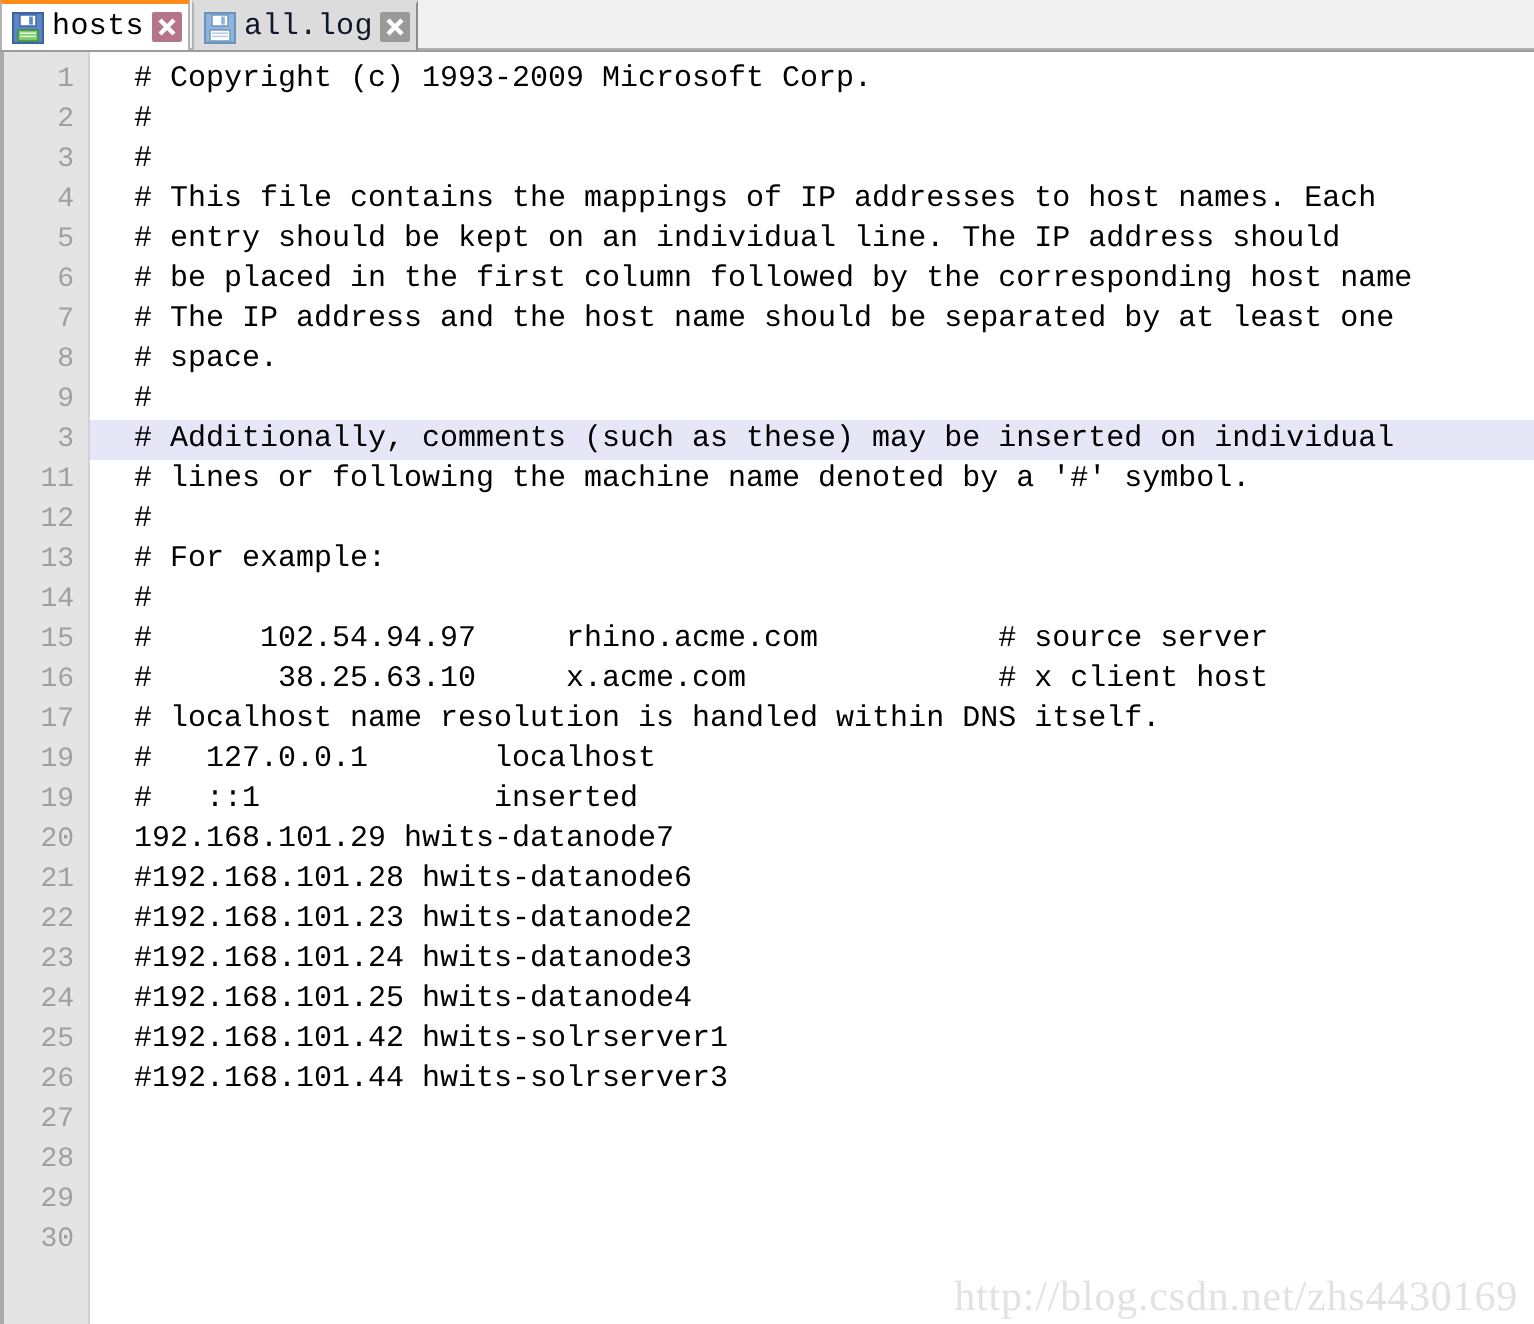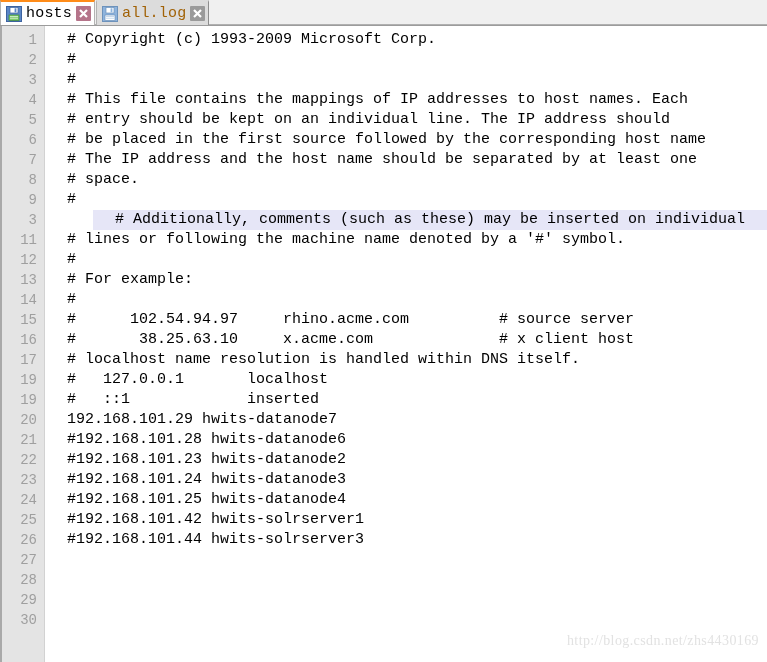--- a/index.html
+++ b/index.html
@@ -54,21 +54,21 @@
     border-right: 1px solid #b3b3b3;
     color: #000000;
     z-index: 3;
     text-align: center;
   }
   .tab.inactive {
     background: #dcdcdc;
     border-top: 2px solid #dcdcdc;
     border-left: 1px solid #b3b3b3;
     border-right: 1px solid #8d8d8d;
-    color: #a16207;
+    color: #0f172a;
     margin-left: 1px;
     z-index: 2;
   }
 
   .tab-label { white-space: nowrap; line-height: 1; }
 
   
   .floppy {
     width: 16px; height: 16px;
     flex: 0 0 16px;
@@ -134,29 +134,29 @@
     height: 20px;
     line-height: 20px;
     font-family: "Liberation Mono", "DejaVu Sans Mono", monospace;
     font-size: 15px;
     color: #000000;
     white-space: pre;
     overflow: hidden;
     padding-left: 22px;
     box-sizing: border-box;
   }
-  .code-line.highlight { background: #e6e6f7; margin-left: 48px; }
+  .code-line.highlight { background: #e6e6f7; }
 
   
   .watermark {
     position: absolute;
     right: 8px;
-    bottom: 13px;
+    bottom: 1px;
     font-family: "Liberation Serif", "DejaVu Serif", serif;
-    font-size: 14px;
+    font-size: 21px;
     color: #e2e2e2;
     letter-spacing: 0.4px;
     user-select: none;
     white-space: nowrap;
   }
 </style>
 </head>
 <body>
 
 <div class="tabbar">
@@ -235,21 +235,21 @@
         <div class="ln">28</div>
         <div class="ln">29</div>
         <div class="ln">30</div>
       </div>
     <div class="lines" id="lines">
         <div class="code-line"># Copyright (c) 1993-2009 Microsoft Corp.</div>
         <div class="code-line">#</div>
         <div class="code-line">#</div>
         <div class="code-line"># This file contains the mappings of IP addresses to host names. Each</div>
         <div class="code-line"># entry should be kept on an individual line. The IP address should</div>
-        <div class="code-line"># be placed in the first source followed by the corresponding host name</div>
+        <div class="code-line"># be placed in the first column followed by the corresponding host name</div>
         <div class="code-line"># The IP address and the host name should be separated by at least one</div>
         <div class="code-line"># space.</div>
         <div class="code-line">#</div>
         <div class="code-line highlight"># Additionally, comments (such as these) may be inserted on individual</div>
         <div class="code-line"># lines or following the machine name denoted by a '#' symbol.</div>
         <div class="code-line">#</div>
         <div class="code-line"># For example:</div>
         <div class="code-line">#</div>
         <div class="code-line">#      102.54.94.97     rhino.acme.com          # source server</div>
         <div class="code-line">#       38.25.63.10     x.acme.com              # x client host</div>

